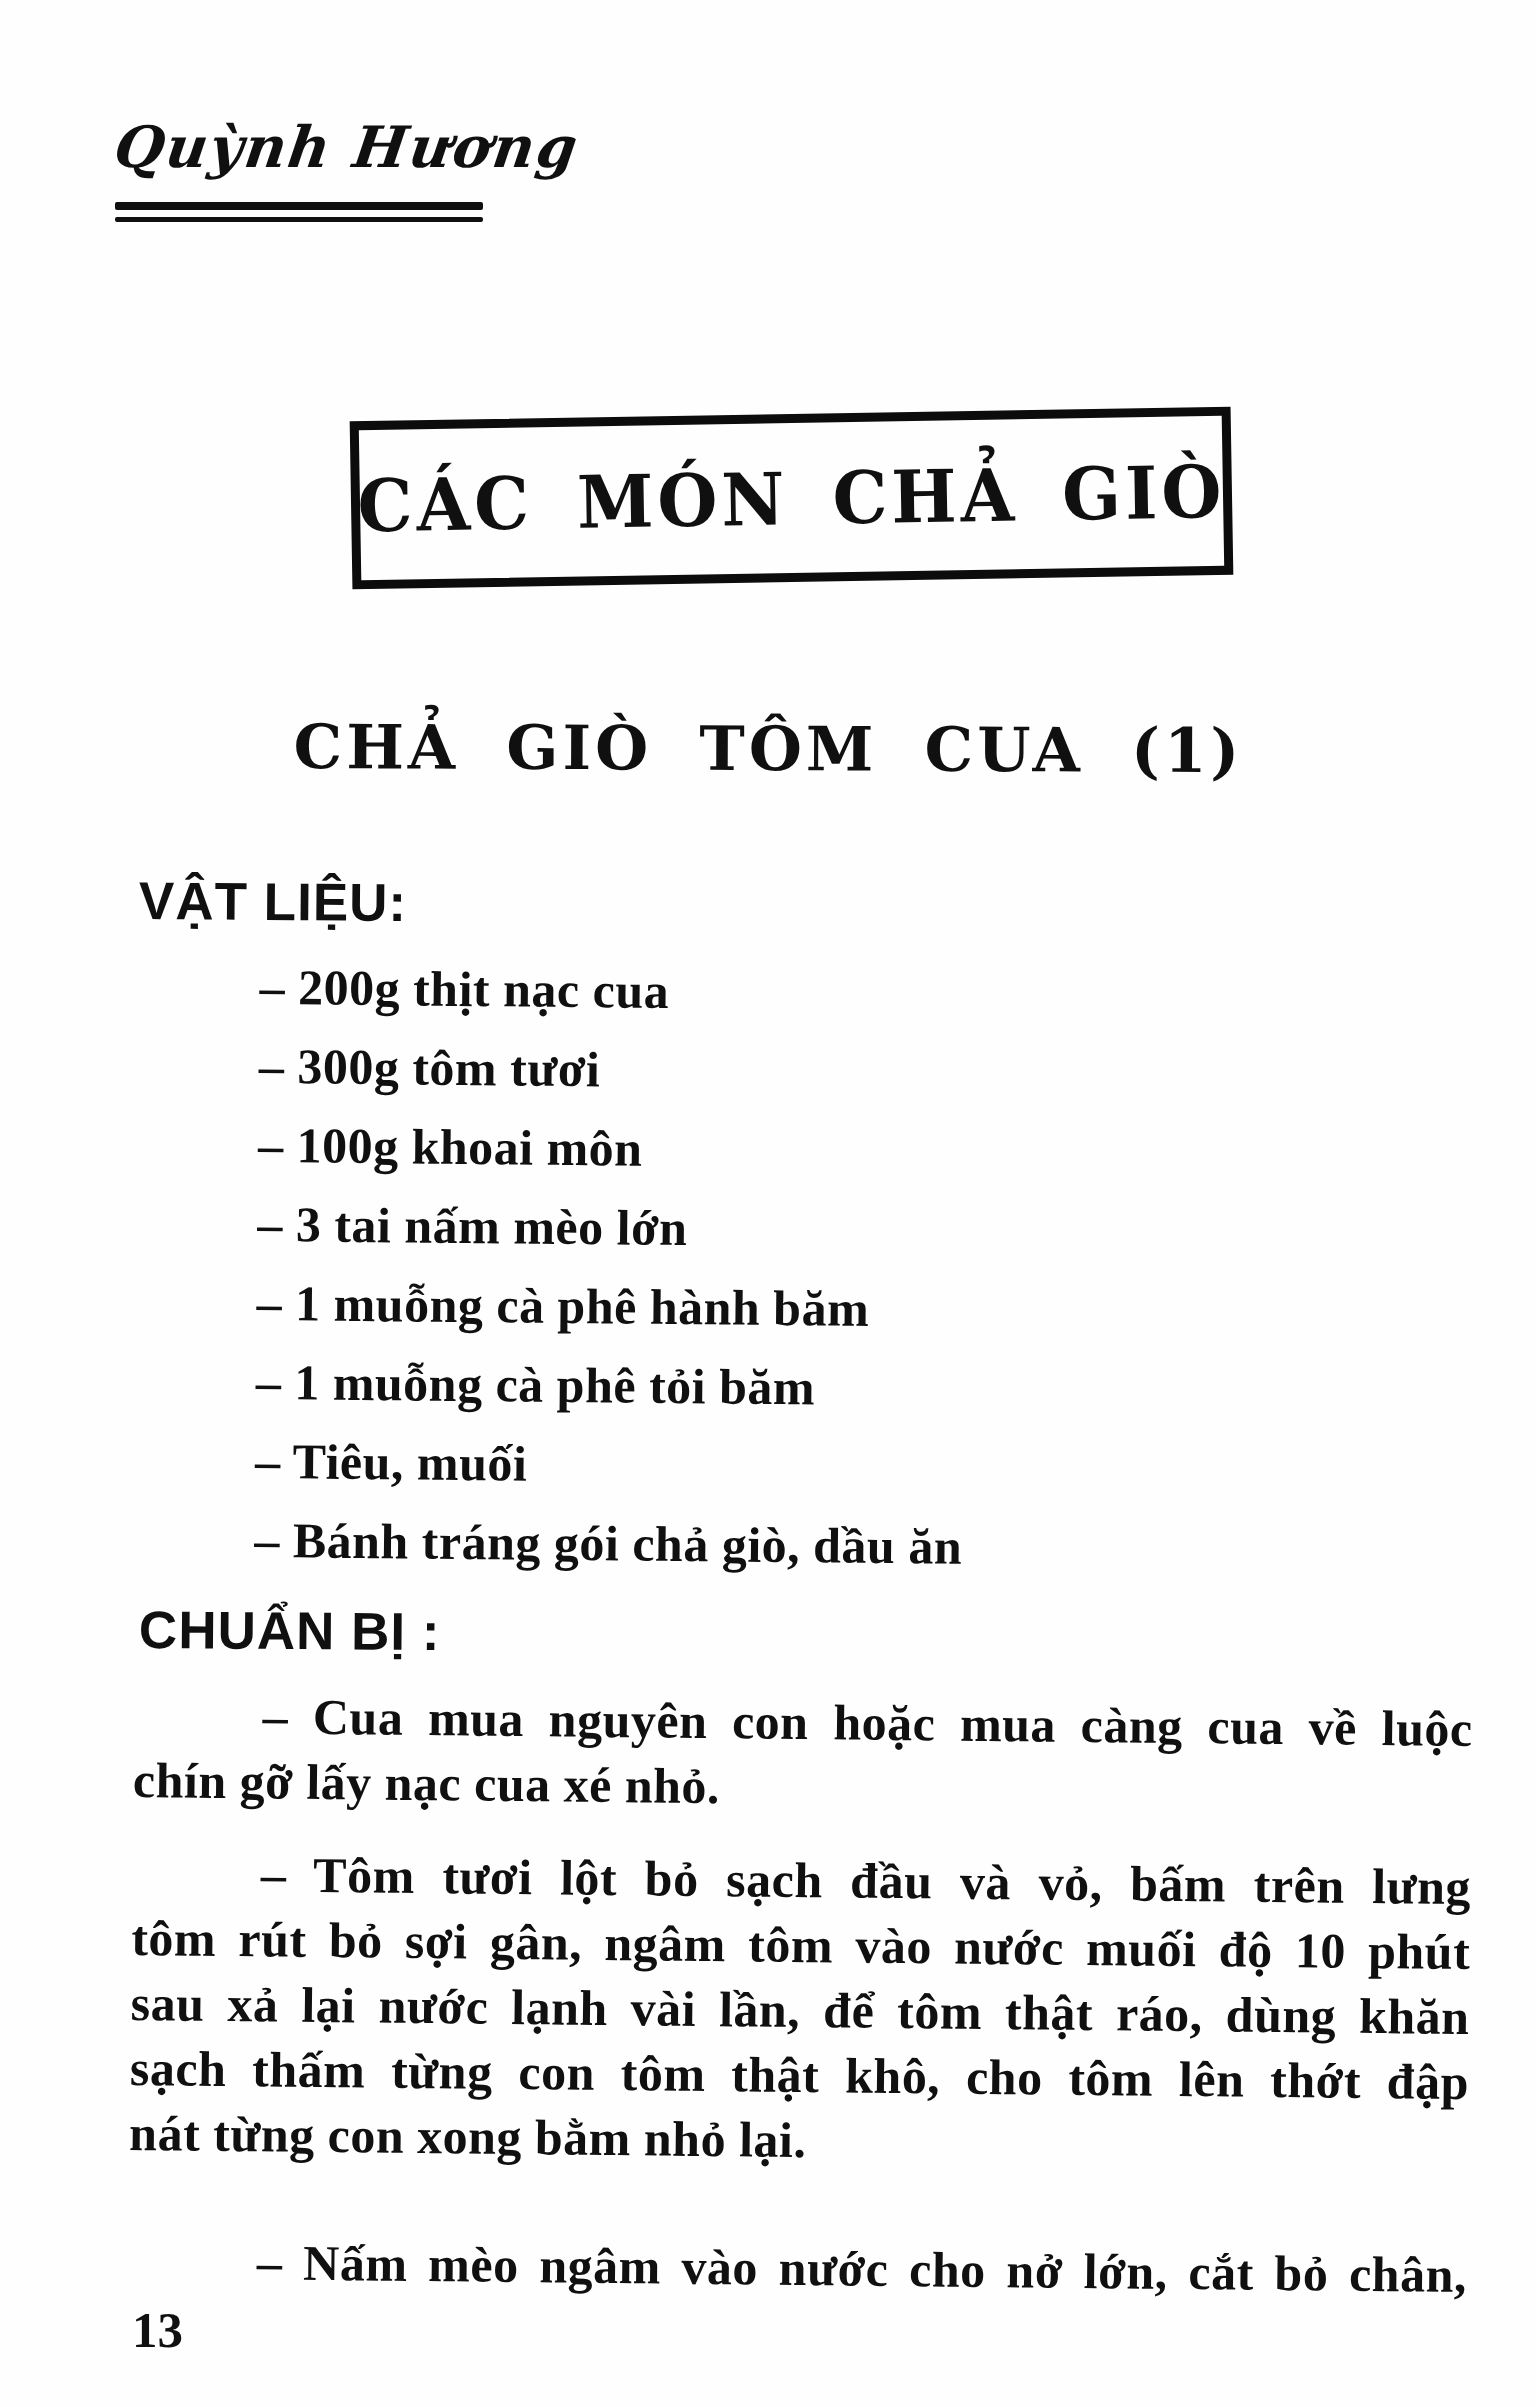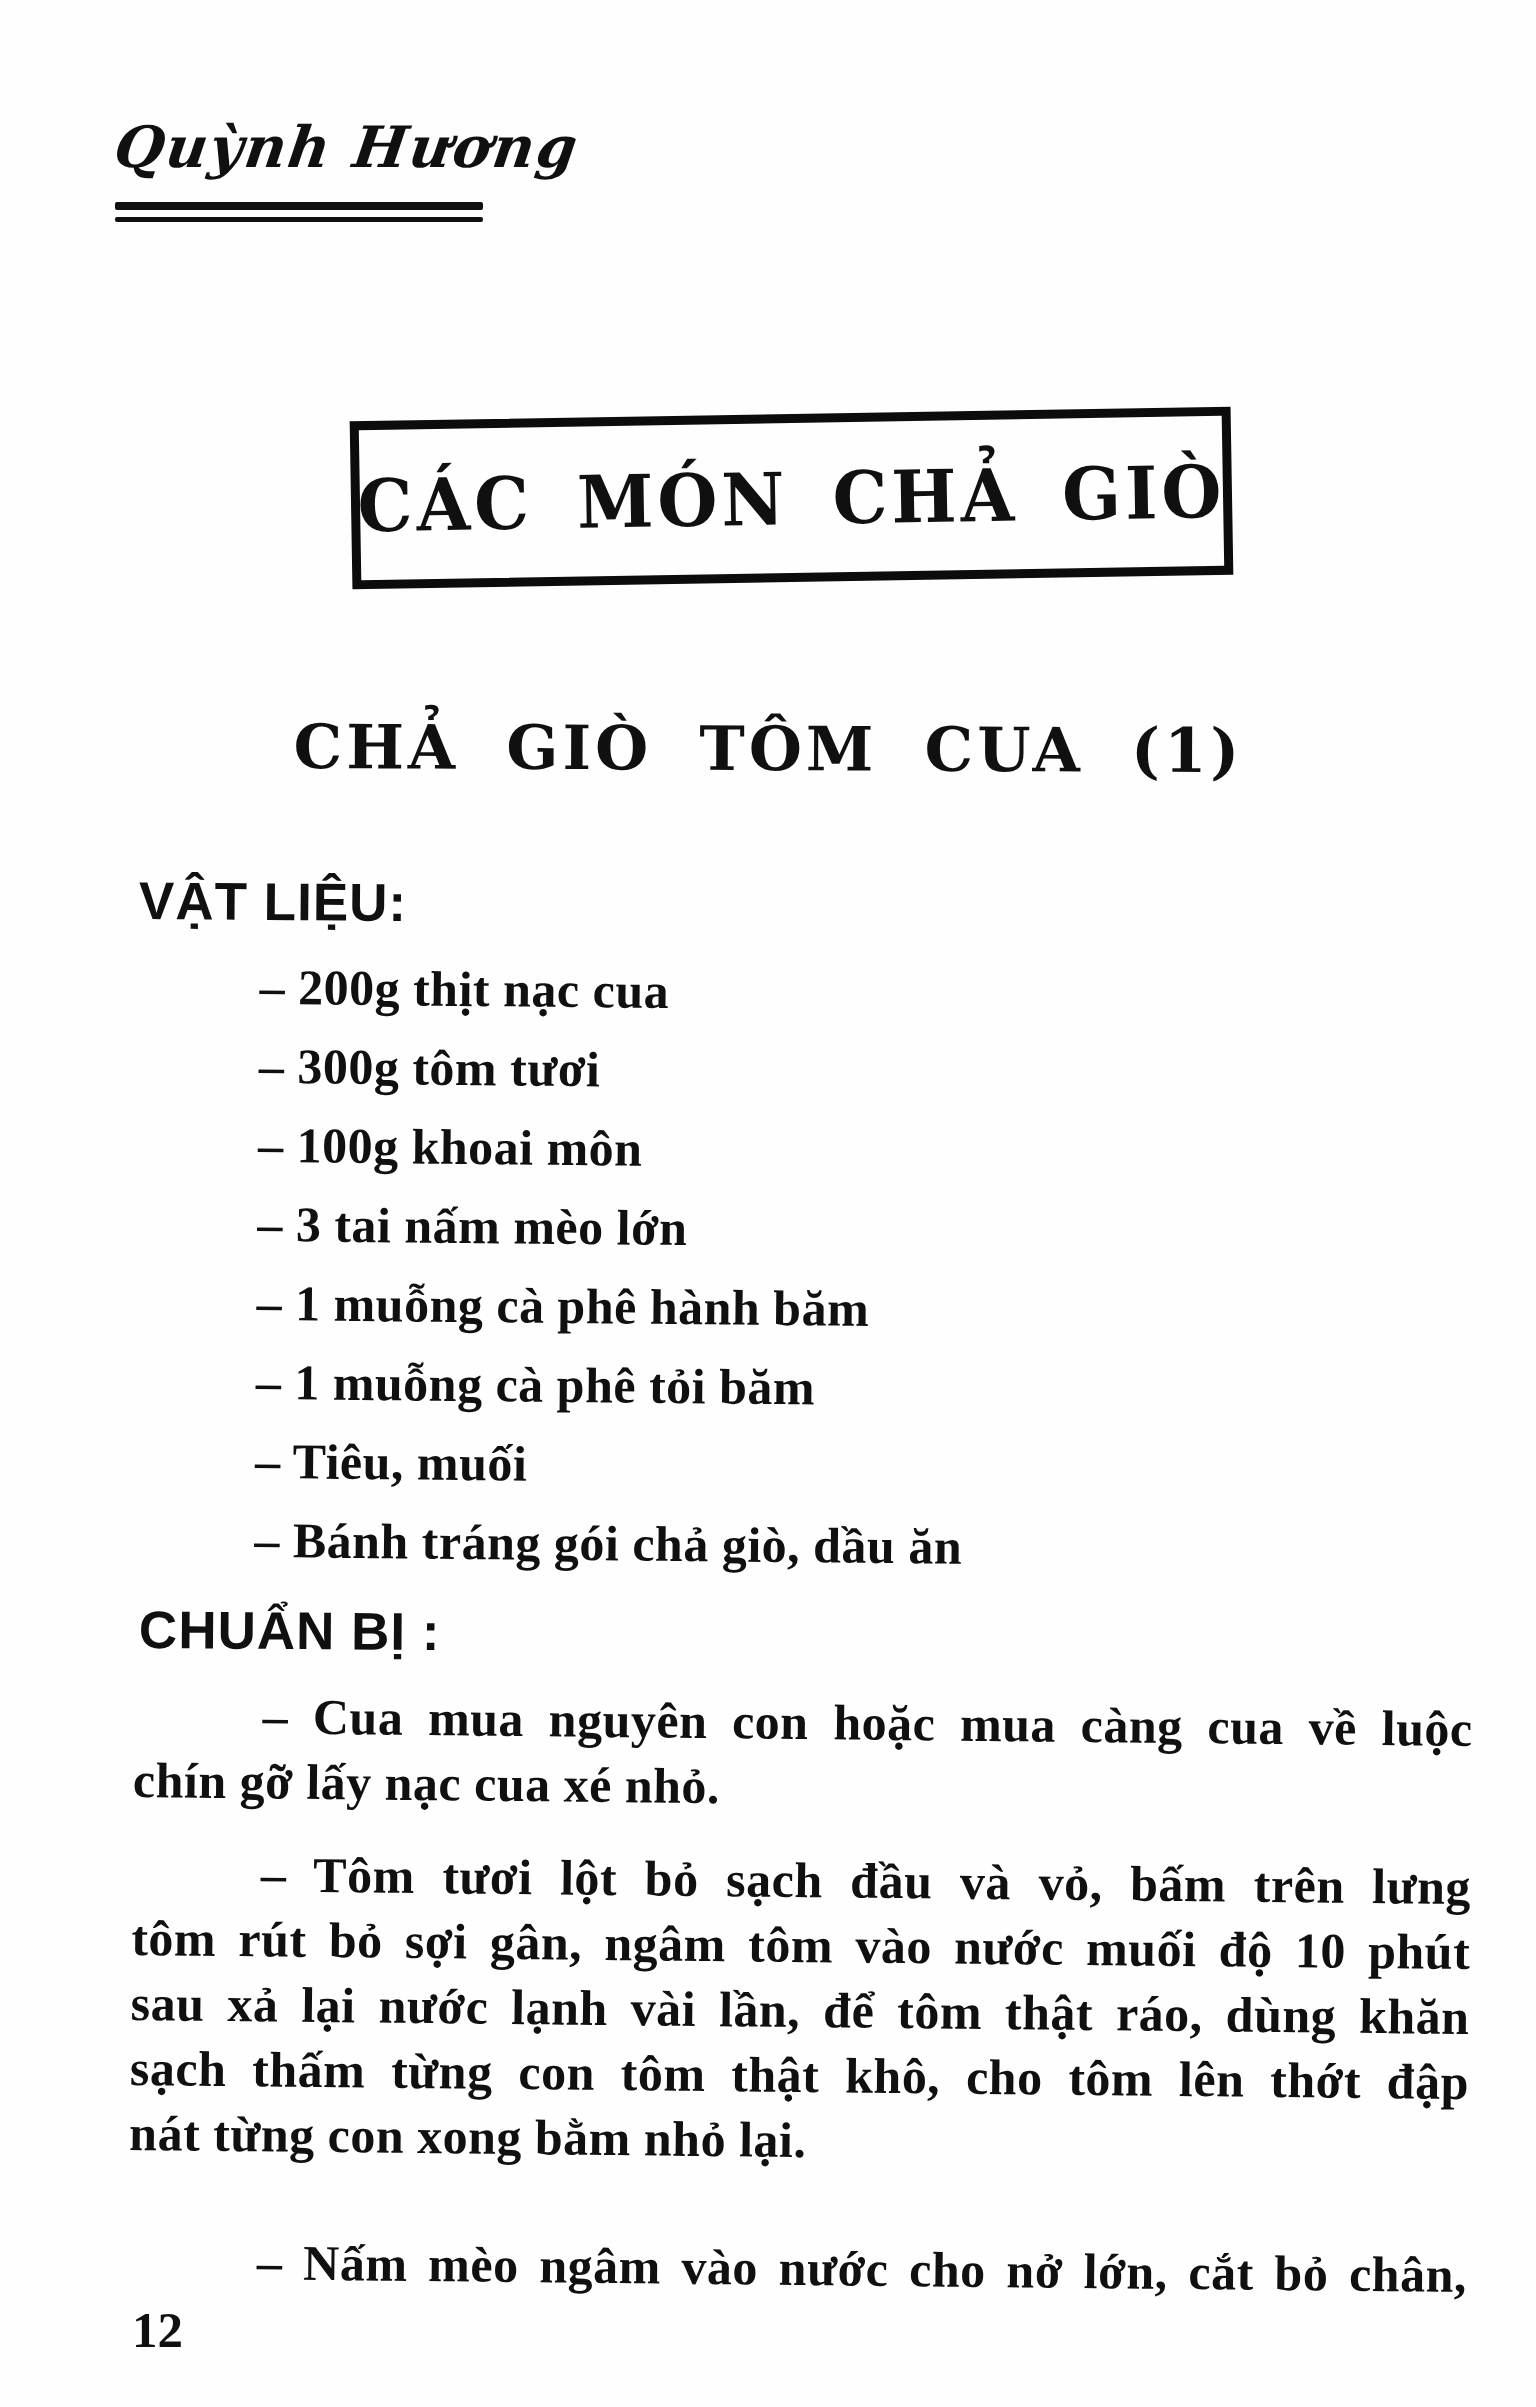--- a/index.html
+++ b/index.html
@@ -193,16 +193,16 @@
       <div class="tline just">sạch thấm từng con tôm thật khô, cho tôm lên thớt đập</div>
       <div class="tline">nát từng con xong bằm nhỏ lại.</div>
     </div>
 
     <div class="para">
       <div class="tline first just">– Nấm mèo ngâm vào nước cho nở lớn, cắt bỏ chân,</div>
     </div>
 
   </div>
 
-  <div id="page-number">12</div>
+  <div id="page-number">13</div>
 
 </div>
 
 
 </body></html>

